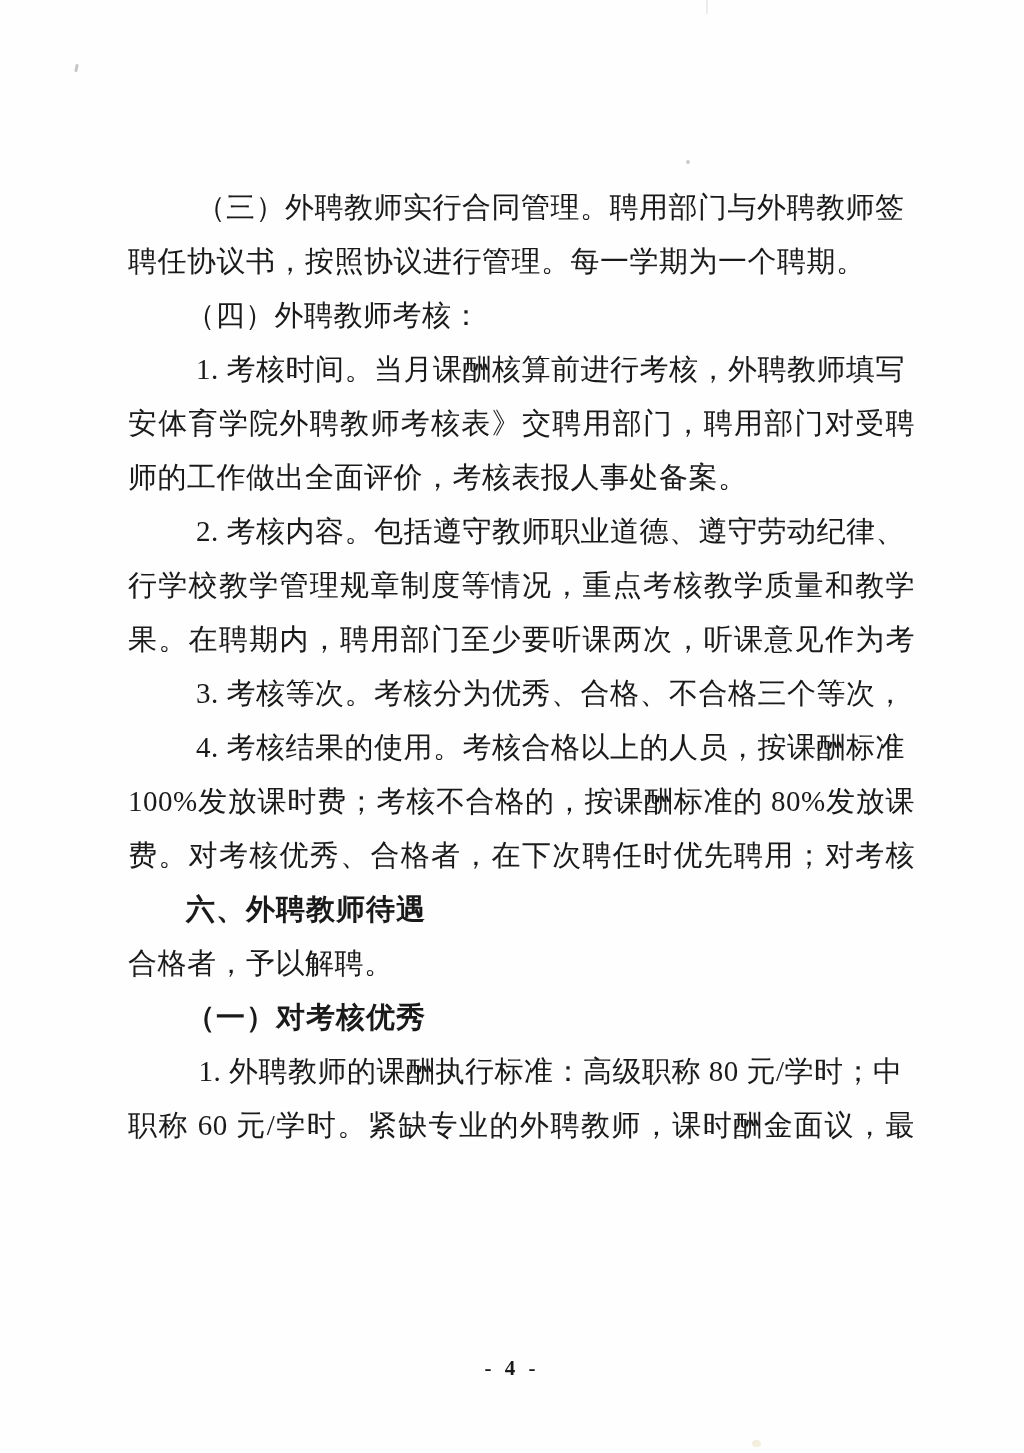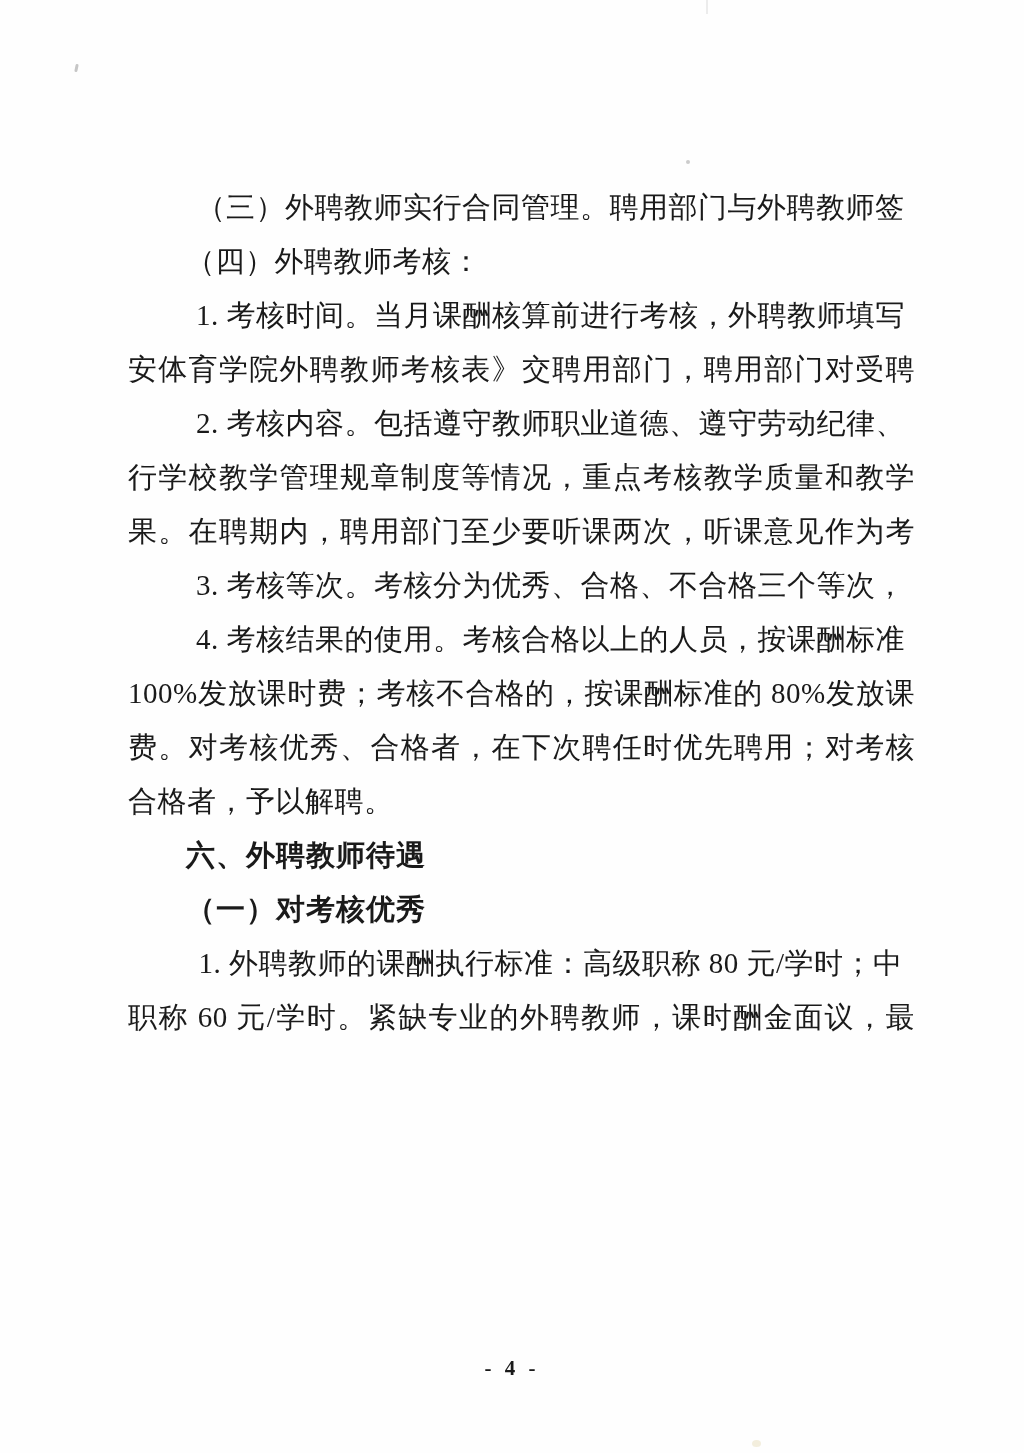--- a/index.html
+++ b/index.html
@@ -90,31 +90,33 @@
 <body>
 
 <div class="page">
   <span class="speck-1"></span>
   <span class="speck-2"></span>
   <span class="speck-3"></span>
   <span class="speck-4"></span>
 
   <div class="content">
       <div class="line indent">（三）外聘教师实行合同管理。聘用部门与外聘教师签订</div>
+      <div class="line last">聘任协议书，按照协议进行管理。每一学期为一个聘期。</div>
       <div class="line indent last">（四）外聘教师考核：</div>
       <div class="line indent">1. 考核时间。当月课酬核算前进行考核，外聘教师填写《西</div>
       <div class="line">安体育学院外聘教师考核表》交聘用部门，聘用部门对受聘教</div>
+      <div class="line last">师的工作做出全面评价，考核表报人事处备案。</div>
       <div class="line indent">2. 考核内容。包括遵守教师职业道德、遵守劳动纪律、执</div>
       <div class="line">行学校教学管理规章制度等情况，重点考核教学质量和教学效</div>
       <div class="line">果。在聘期内，聘用部门至少要听课两次，听课意见作为考核</div>
       <div class="line indent">3. 考核等次。考核分为优秀、合格、不合格三个等次，其</div>
       <div class="line indent">4. 考核结果的使用。考核合格以上的人员，按课酬标准的</div>
       <div class="line">100%发放课时费；考核不合格的，按课酬标准的 80%发放课时</div>
       <div class="line">费。对考核优秀、合格者，在下次聘任时优先聘用；对考核不</div>
+      <div class="line indent last bold">六、外聘教师待遇</div>
       <div class="line last">合格者，予以解聘。</div>
-      <div class="line indent last bold">六、外聘教师待遇</div>
       <div class="line indent last bold">（一）对考核优秀</div>
       <div class="line indent">1. 外聘教师的课酬执行标准：高级职称 80 元/学时；中级</div>
       <div class="line">职称 60 元/学时。紧缺专业的外聘教师，课时酬金面议，最高</div>
     </div>
 
   <div class="footer">- 4 -</div>
 </div>
 
 </body></html>

